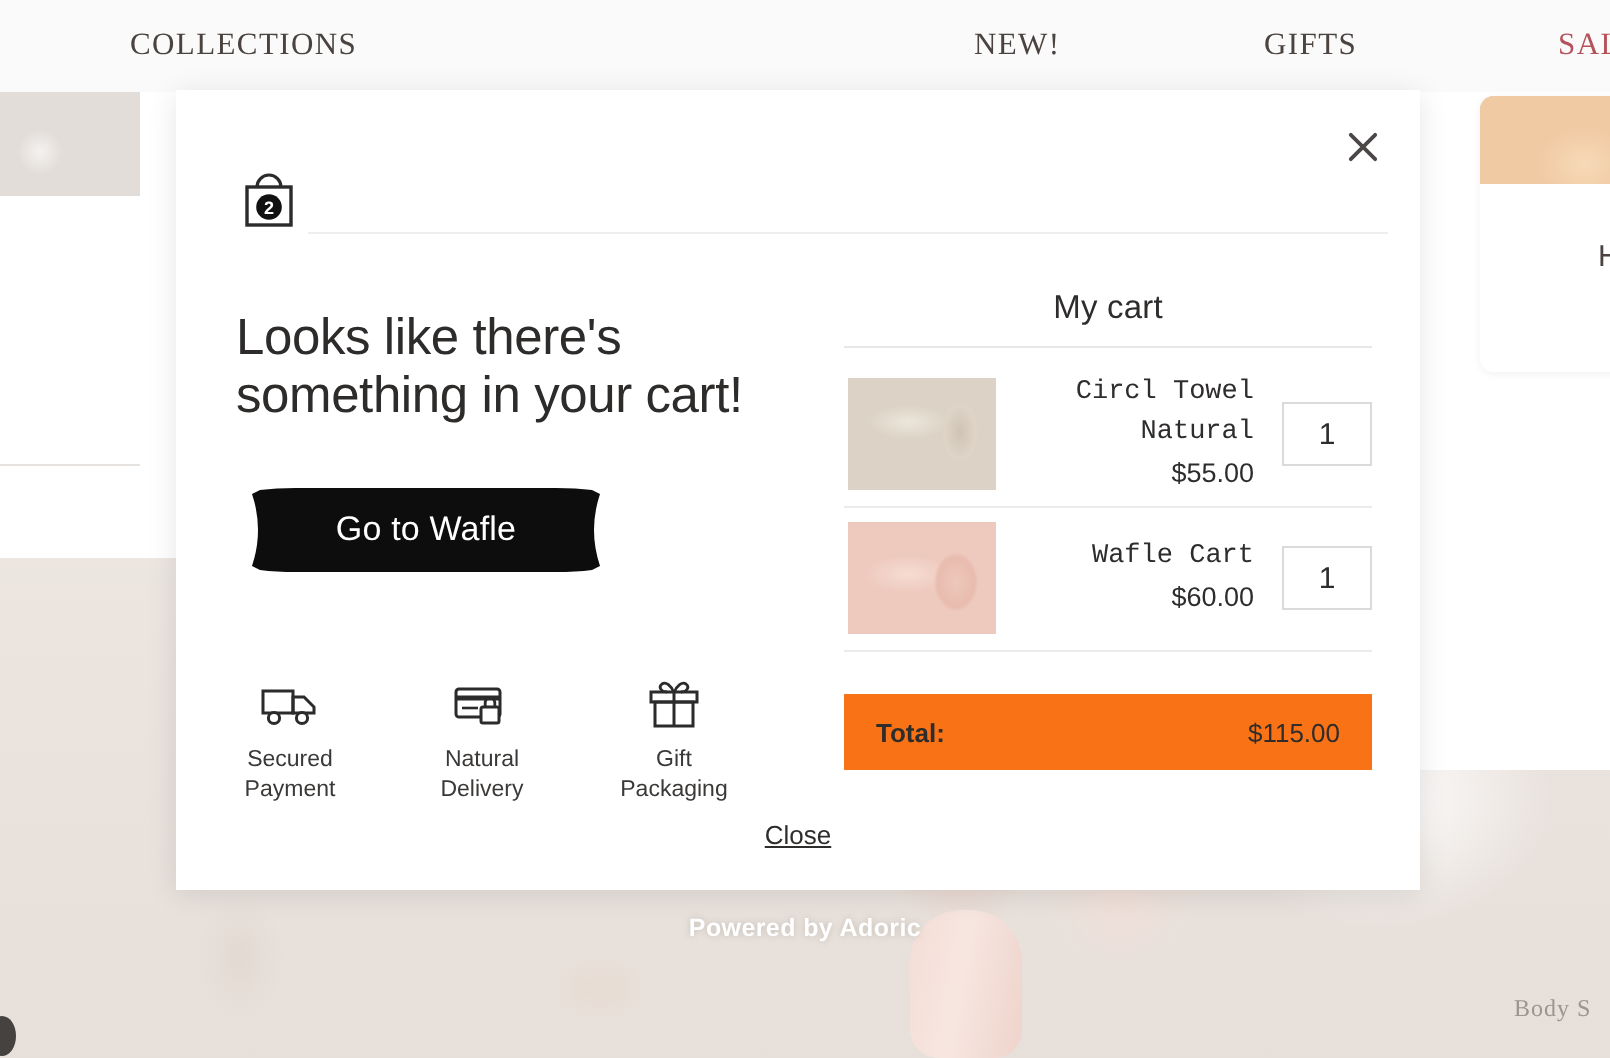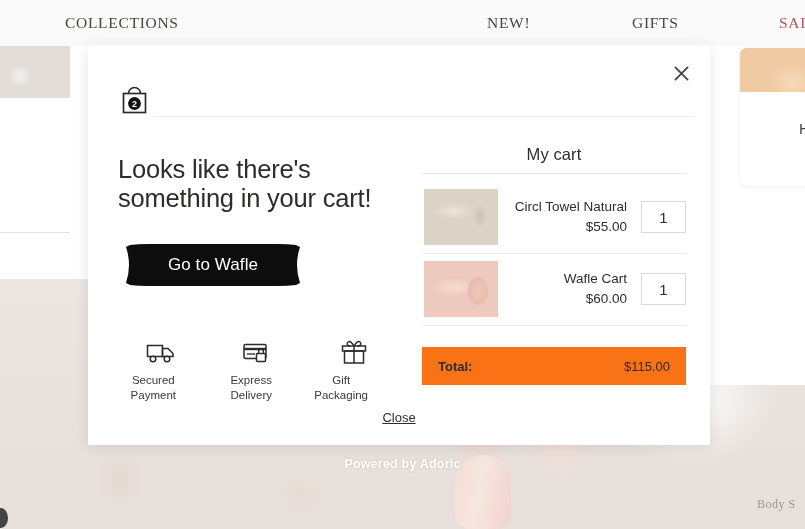--- a/index.html
+++ b/index.html
@@ -274,21 +274,21 @@
     top: 290px; left: 26px;
     width: 260px;
     display: flex;
     justify-content: flex-start;
     gap: 34px;
   }
   .badge {
     width: 62px;
     display: flex;
     flex-direction: column;
-    align-items: flex-end;
+    align-items: center;
   }
   .badge-icon {
     height: 30px;
     display: flex;
     align-items: flex-end;
     justify-content: center;
     margin-bottom: 8px;
   }
   .badge-label {
     font-size: 11.5px;
@@ -362,20 +362,21 @@
 
   .row-info {
     flex: 1 1 auto;
     text-align: right;
     padding-right: 14px;
   }
   .row-name {
     font-size: 13.5px;
     color: #2f2d2c;
     line-height: 1.5;
+    font-family: Liberation Mono, monospace;
   }
   .row-price {
     font-size: 13.5px;
     color: #2f2d2c;
     line-height: 1.5;
   }
 
   .qty-box {
     flex: 0 0 45px;
     width: 45px; height: 32px;
@@ -509,21 +510,21 @@
         <div class="badge">
           <div class="badge-icon">
             <svg width="30" height="24" viewBox="0 0 30 24">
               <rect x="2" y="3.5" width="22" height="14" rx="1.5" fill="none" stroke="#2b2b2b" stroke-width="1.5"></rect>
               <line x1="2" y1="8" x2="24" y2="8" stroke="#2b2b2b" stroke-width="2.4"></line>
               <line x1="5" y1="13" x2="13" y2="13" stroke="#2b2b2b" stroke-width="1.3"></line>
               <rect x="14.5" y="12.5" width="9" height="8" rx="1" fill="#ffffff" stroke="#2b2b2b" stroke-width="1.5"></rect>
               <path d="M16.6 12.5 v-2 a2.4 2.4 0 0 1 4.8 0 v2" fill="none" stroke="#2b2b2b" stroke-width="1.4"></path>
             </svg>
           </div>
-          <div class="badge-label">Express
+          <div class="badge-label">Natural
 Delivery</div>
         </div>
 
         <div class="badge">
           <div class="badge-icon">
             <svg width="28" height="26" viewBox="0 0 28 26">
               <path d="M10.5 7 C7.5 7 6 4.5 8 3 C10 1.6 12.6 4 13.8 7" fill="none" stroke="#2b2b2b" stroke-width="1.4"></path>
               <path d="M17.5 7 C20.5 7 22 4.5 20 3 C18 1.6 15.4 4 14.2 7" fill="none" stroke="#2b2b2b" stroke-width="1.4"></path>
               <rect x="2.5" y="7" width="23" height="5" fill="none" stroke="#2b2b2b" stroke-width="1.5"></rect>
               <rect x="4.5" y="12" width="19" height="12" fill="none" stroke="#2b2b2b" stroke-width="1.5"></rect>

